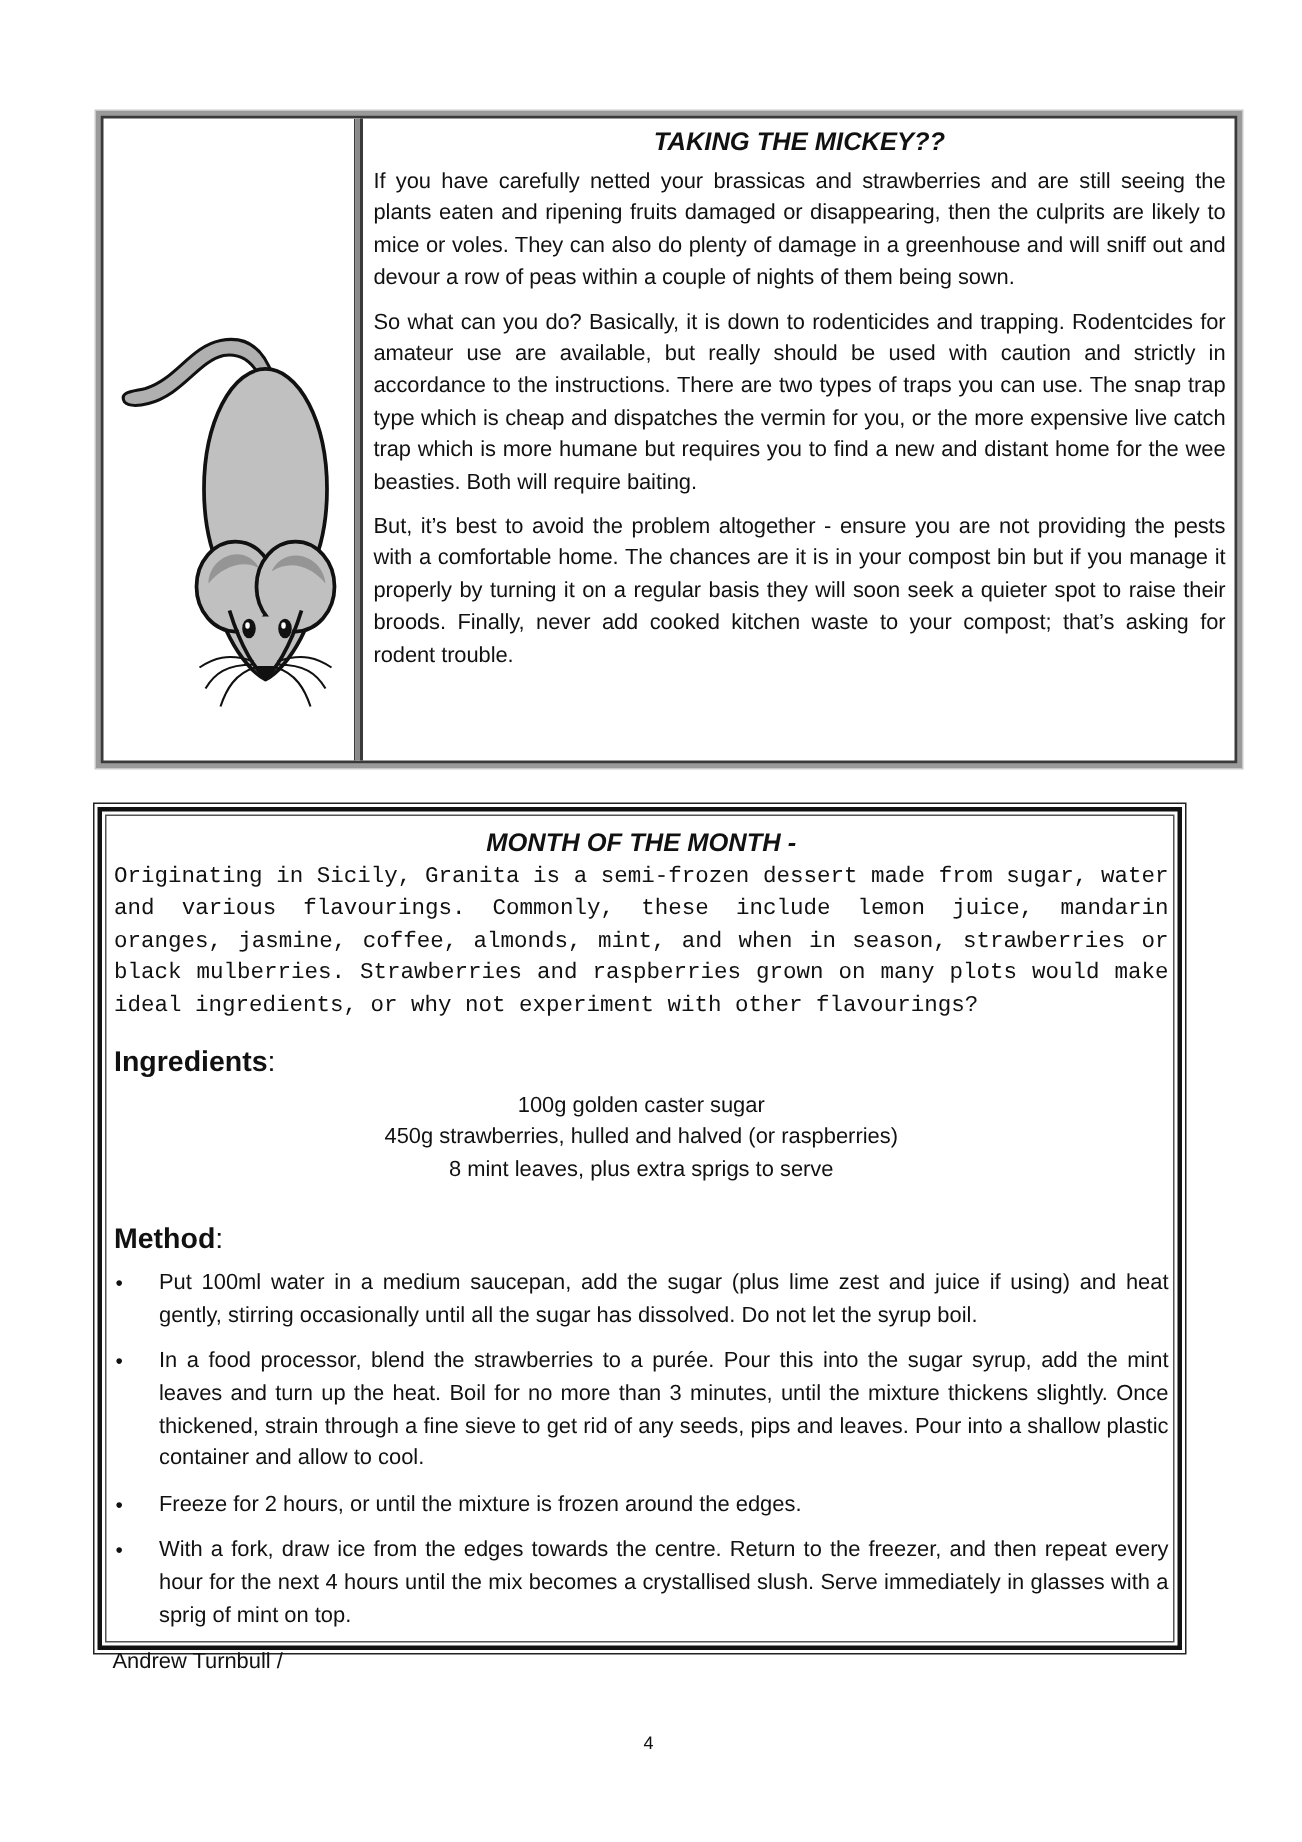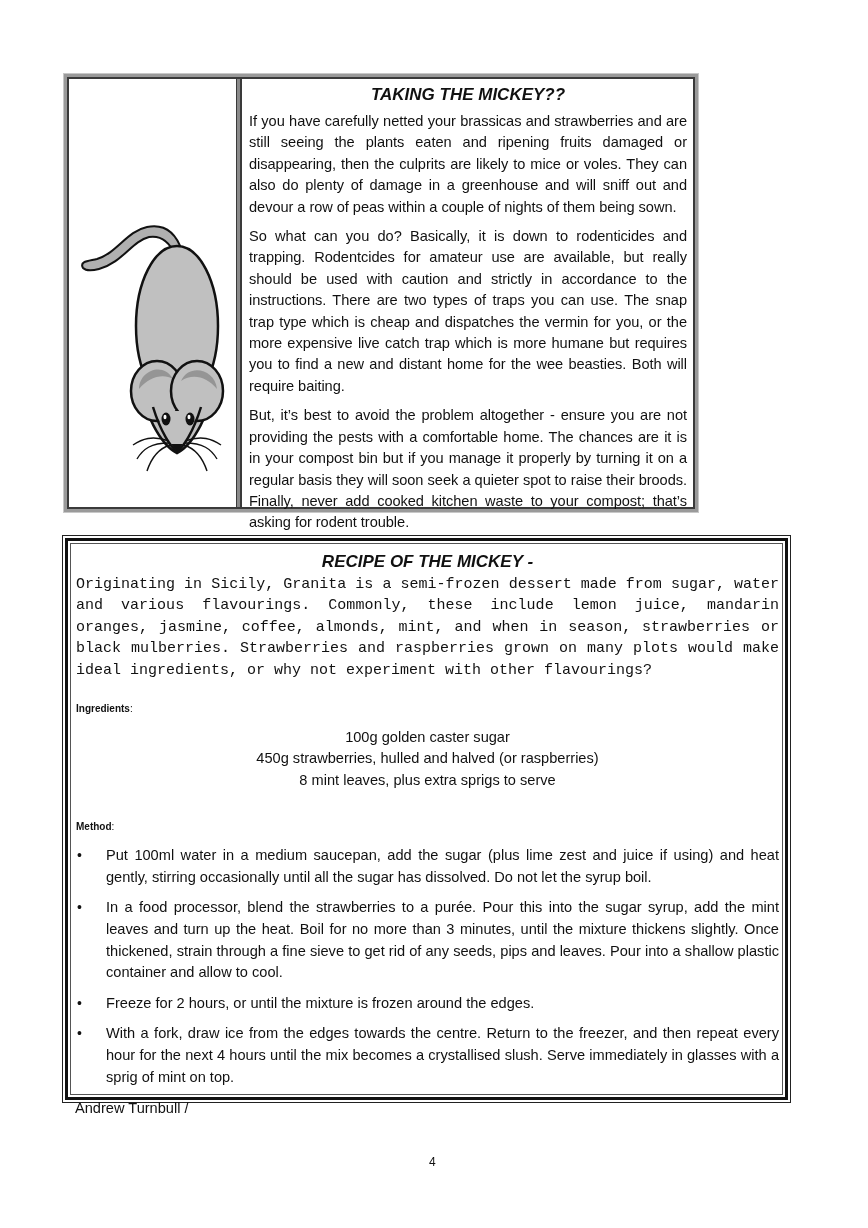--- a/index.html
+++ b/index.html
@@ -3,21 +3,21 @@
   <meta charset="utf-8">
   <style>
     html, body { margin: 0; padding: 0; background: #ffffff; }
     body {
       width: 868px; height: 1228px; position: relative; overflow: hidden;
       font-family: "Liberation Sans", "DejaVu Sans", sans-serif;
       color: #111;
     }
     
     .mickey-box {
-      position: absolute; left: 64px; top: 74px; width: 634px; height: 438px;
+      position: absolute; left: 64px; top: 74px; width: 764px; height: 438px;
       box-sizing: border-box;
       border: 3px solid #9a9a9a;
       outline: 1px solid #c8c8c8;
     }
     .mickey-inner {
       position: absolute; left: 0; top: 0; right: 0; bottom: 0;
       border: 2px solid #3a3a3a;
       display: flex;
     }
     .mickey-img-cell {
@@ -54,21 +54,21 @@
       border: 1px solid #555; padding: 8px 3px 0 5px;
     }
     .recipe-title {
       text-align: center; font-weight: bold; font-style: italic;
       font-size: 17px; line-height: 20px; margin: 0;
     }
     .recipe-intro {
       font-size: 15px; line-height: 21.4px; text-align: justify; margin: 2px 0 0 0; font-family: Liberation Mono, monospace;
     }
     .section-label {
-      font-size: 10px; line-height: 20px; margin: 18px 0 8px 0;
+      font-size: 19px; line-height: 20px; margin: 18px 0 8px 0;
     }
     .section-label b { font-weight: bold; }
     .ingredients { list-style: none; padding: 0; margin: 0; }
     .ingredients li { font-size: 14.6px; line-height: 21.4px; text-align: center; }
     .method-label { margin-top: 26px; }
     .method { list-style: none; padding: 0; margin: 0; }
     .method li {
       position: relative; padding-left: 30px; font-size: 14.6px; line-height: 21.6px;
       text-align: justify; margin-bottom: 9px;
     }
@@ -128,21 +128,21 @@
       <p class="mickey-para">If you have carefully netted your brassicas and strawberries and are still seeing the plants eaten and ripening fruits damaged or disappearing, then the culprits are likely to mice or voles.  They can also do plenty of damage in a greenhouse and will sniff out and devour a row of peas within a couple of nights of them being sown.</p>
       <p class="mickey-para">So what can you do?  Basically, it is down to rodenticides and trapping. Rodentcides for amateur use are available, but really should be used with caution and strictly in accordance to the instructions.  There are two types of traps you can use.  The snap trap type which is cheap and dispatches the vermin for you, or the more expensive live catch trap which is more humane but requires you to find a new and distant home for the wee beasties.  Both will require baiting.</p>
       <p class="mickey-para">But, it’s best to avoid the problem altogether - ensure you are not providing the pests with a comfortable home.  The chances are it is in your compost bin but if you manage it properly by turning it on a regular basis they will soon seek a quieter spot to raise their broods.  Finally, never add cooked kitchen waste to your compost; that’s asking for rodent trouble.</p>
     </div>
   </div>
 </div>
 
 <div class="recipe-box">
   <div class="recipe-mid">
     <div class="recipe-inner">
-      <h2 class="recipe-title">RECIPE OF THE MICKEY -</h2>
+      <h2 class="recipe-title">MONTH OF THE MONTH -</h2>
       <p class="recipe-intro">Originating in Sicily, Granita is a semi-frozen dessert made from sugar, water and various flavourings.  Commonly, these include lemon juice, mandarin oranges, jasmine, coffee, almonds, mint, and when in season, strawberries or black mulberries.  Strawberries and raspberries grown on many plots would make ideal ingredients, or why not experiment with other flavourings?</p>
 
       <div class="section-label"><b>Ingredients</b><span>:</span></div>
       <ul class="ingredients">
         <li>100g golden caster sugar</li>
         <li>450g strawberries, hulled and halved (or raspberries)</li>
         <li>8 mint leaves, plus extra sprigs to serve</li>
       </ul>
 
       <div class="section-label method-label"><b>Method</b><span>:</span></div>

